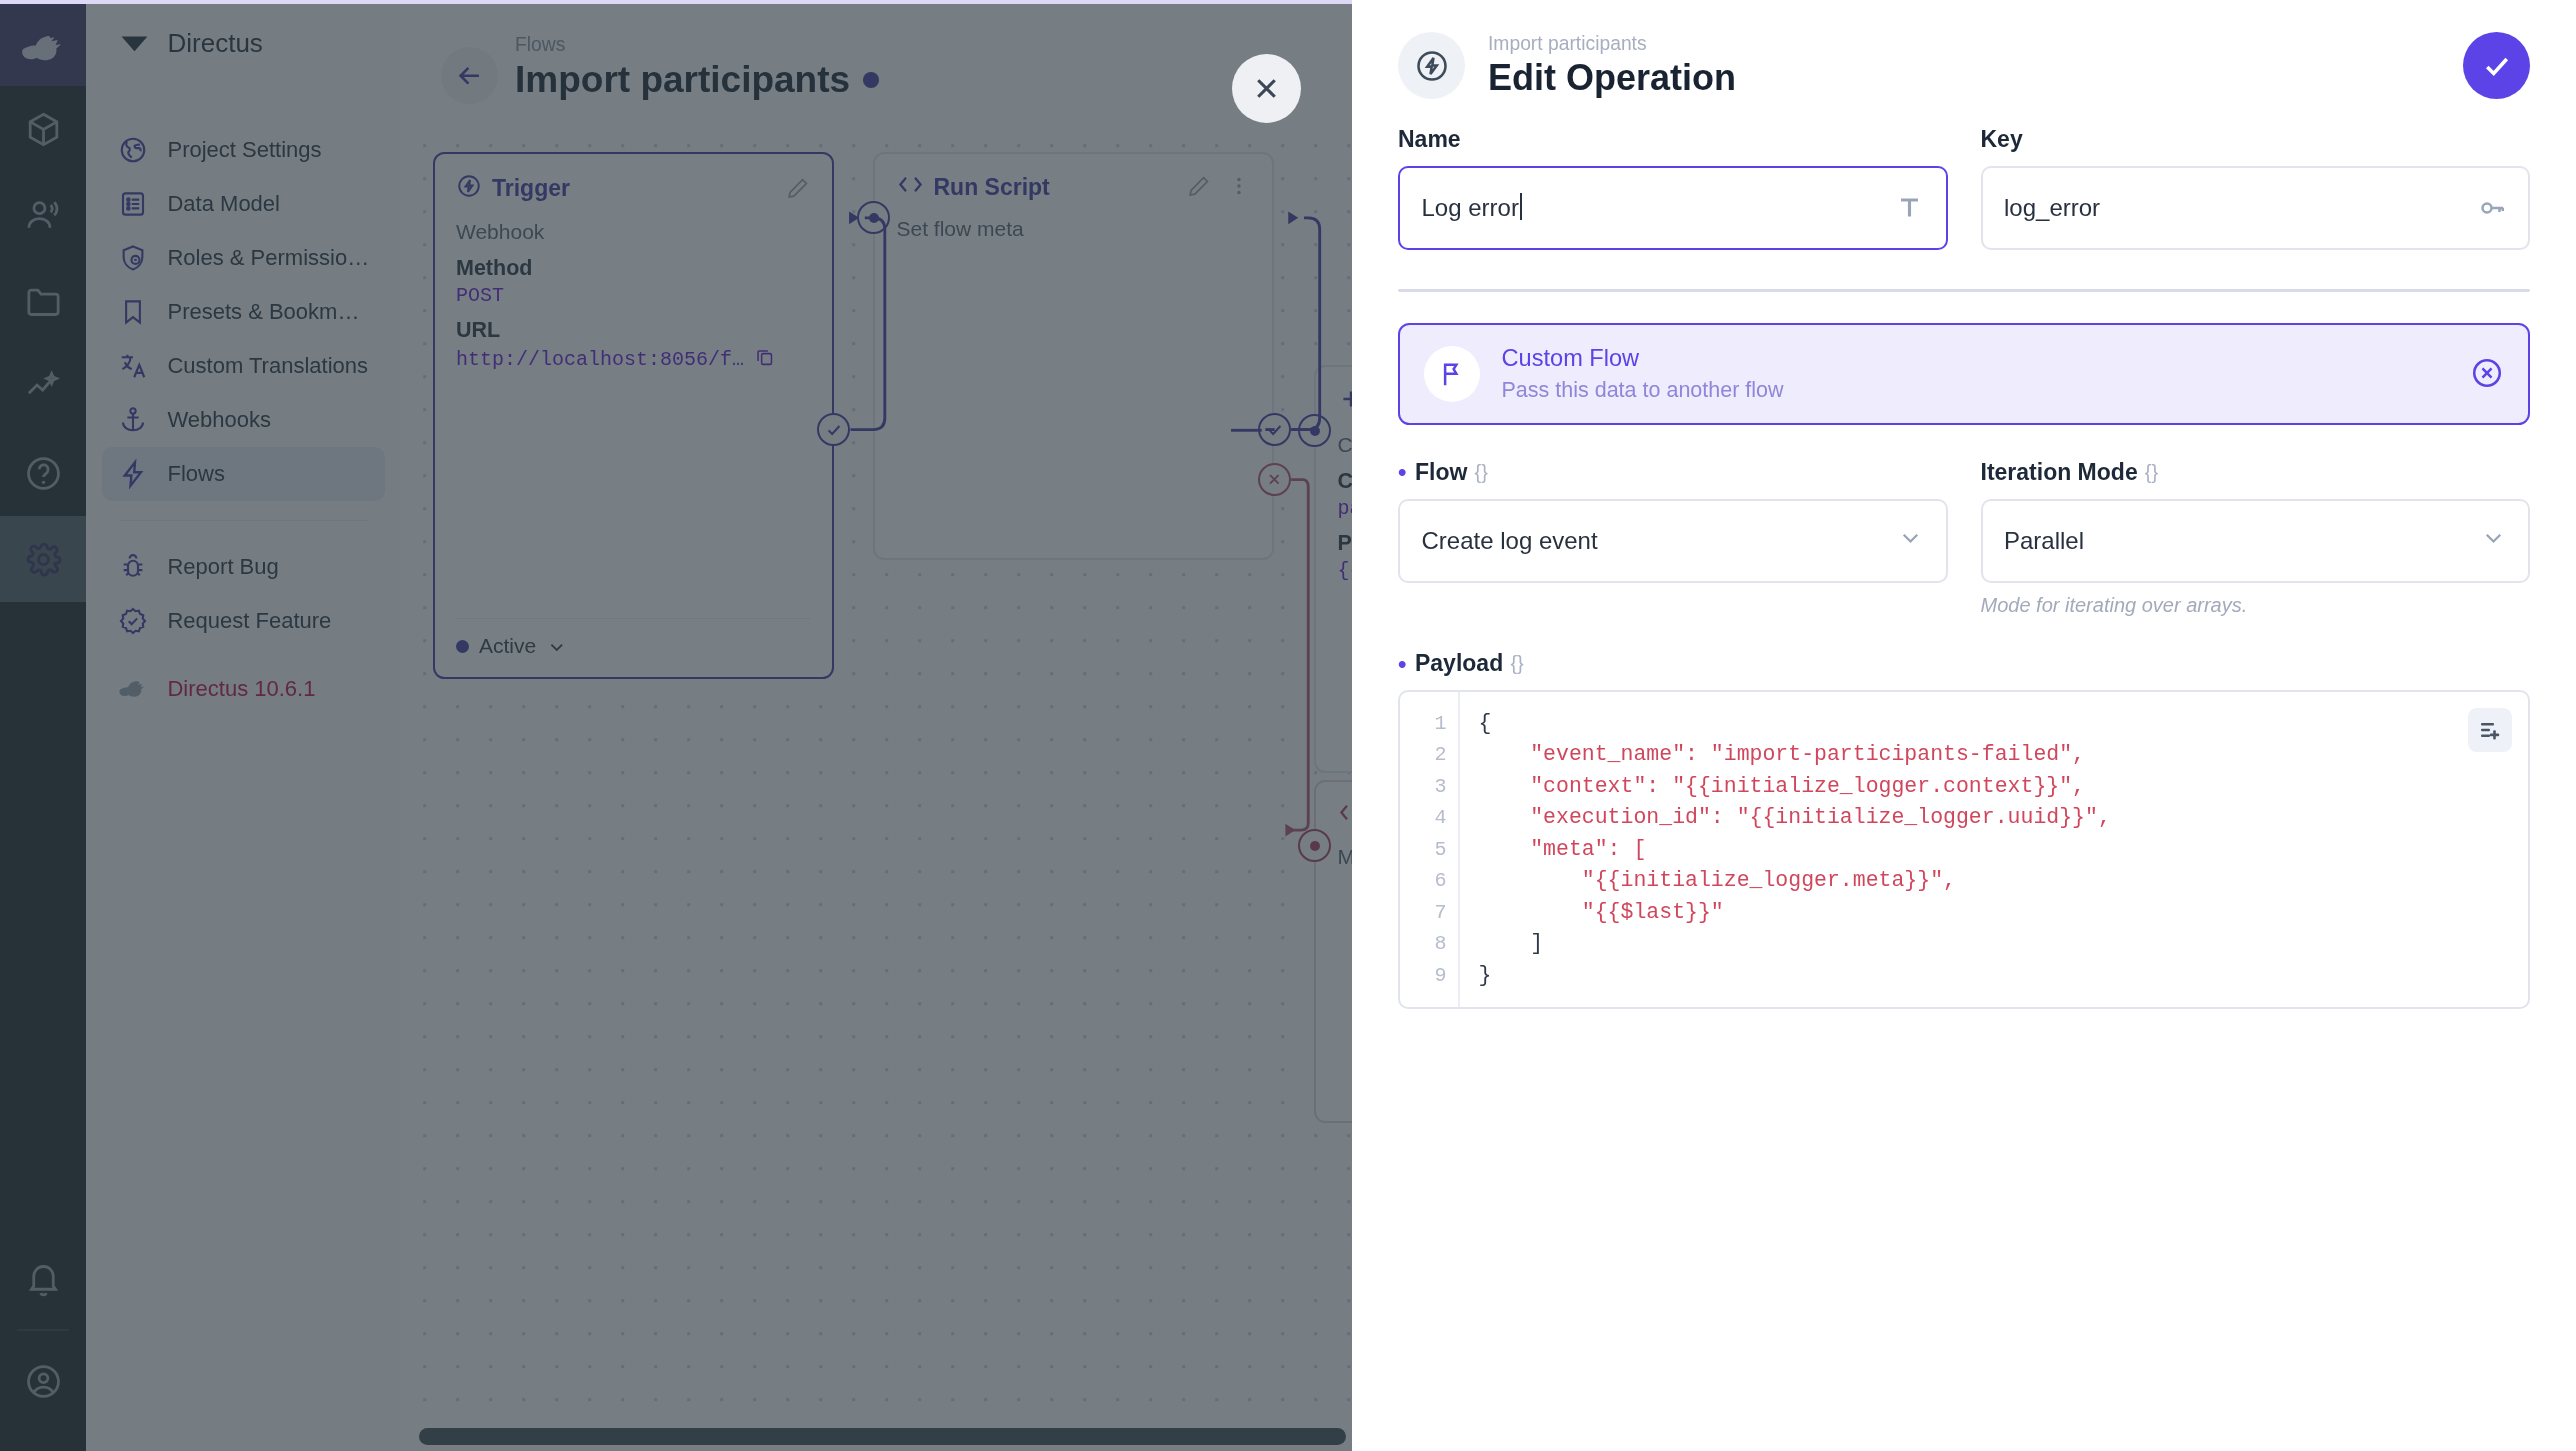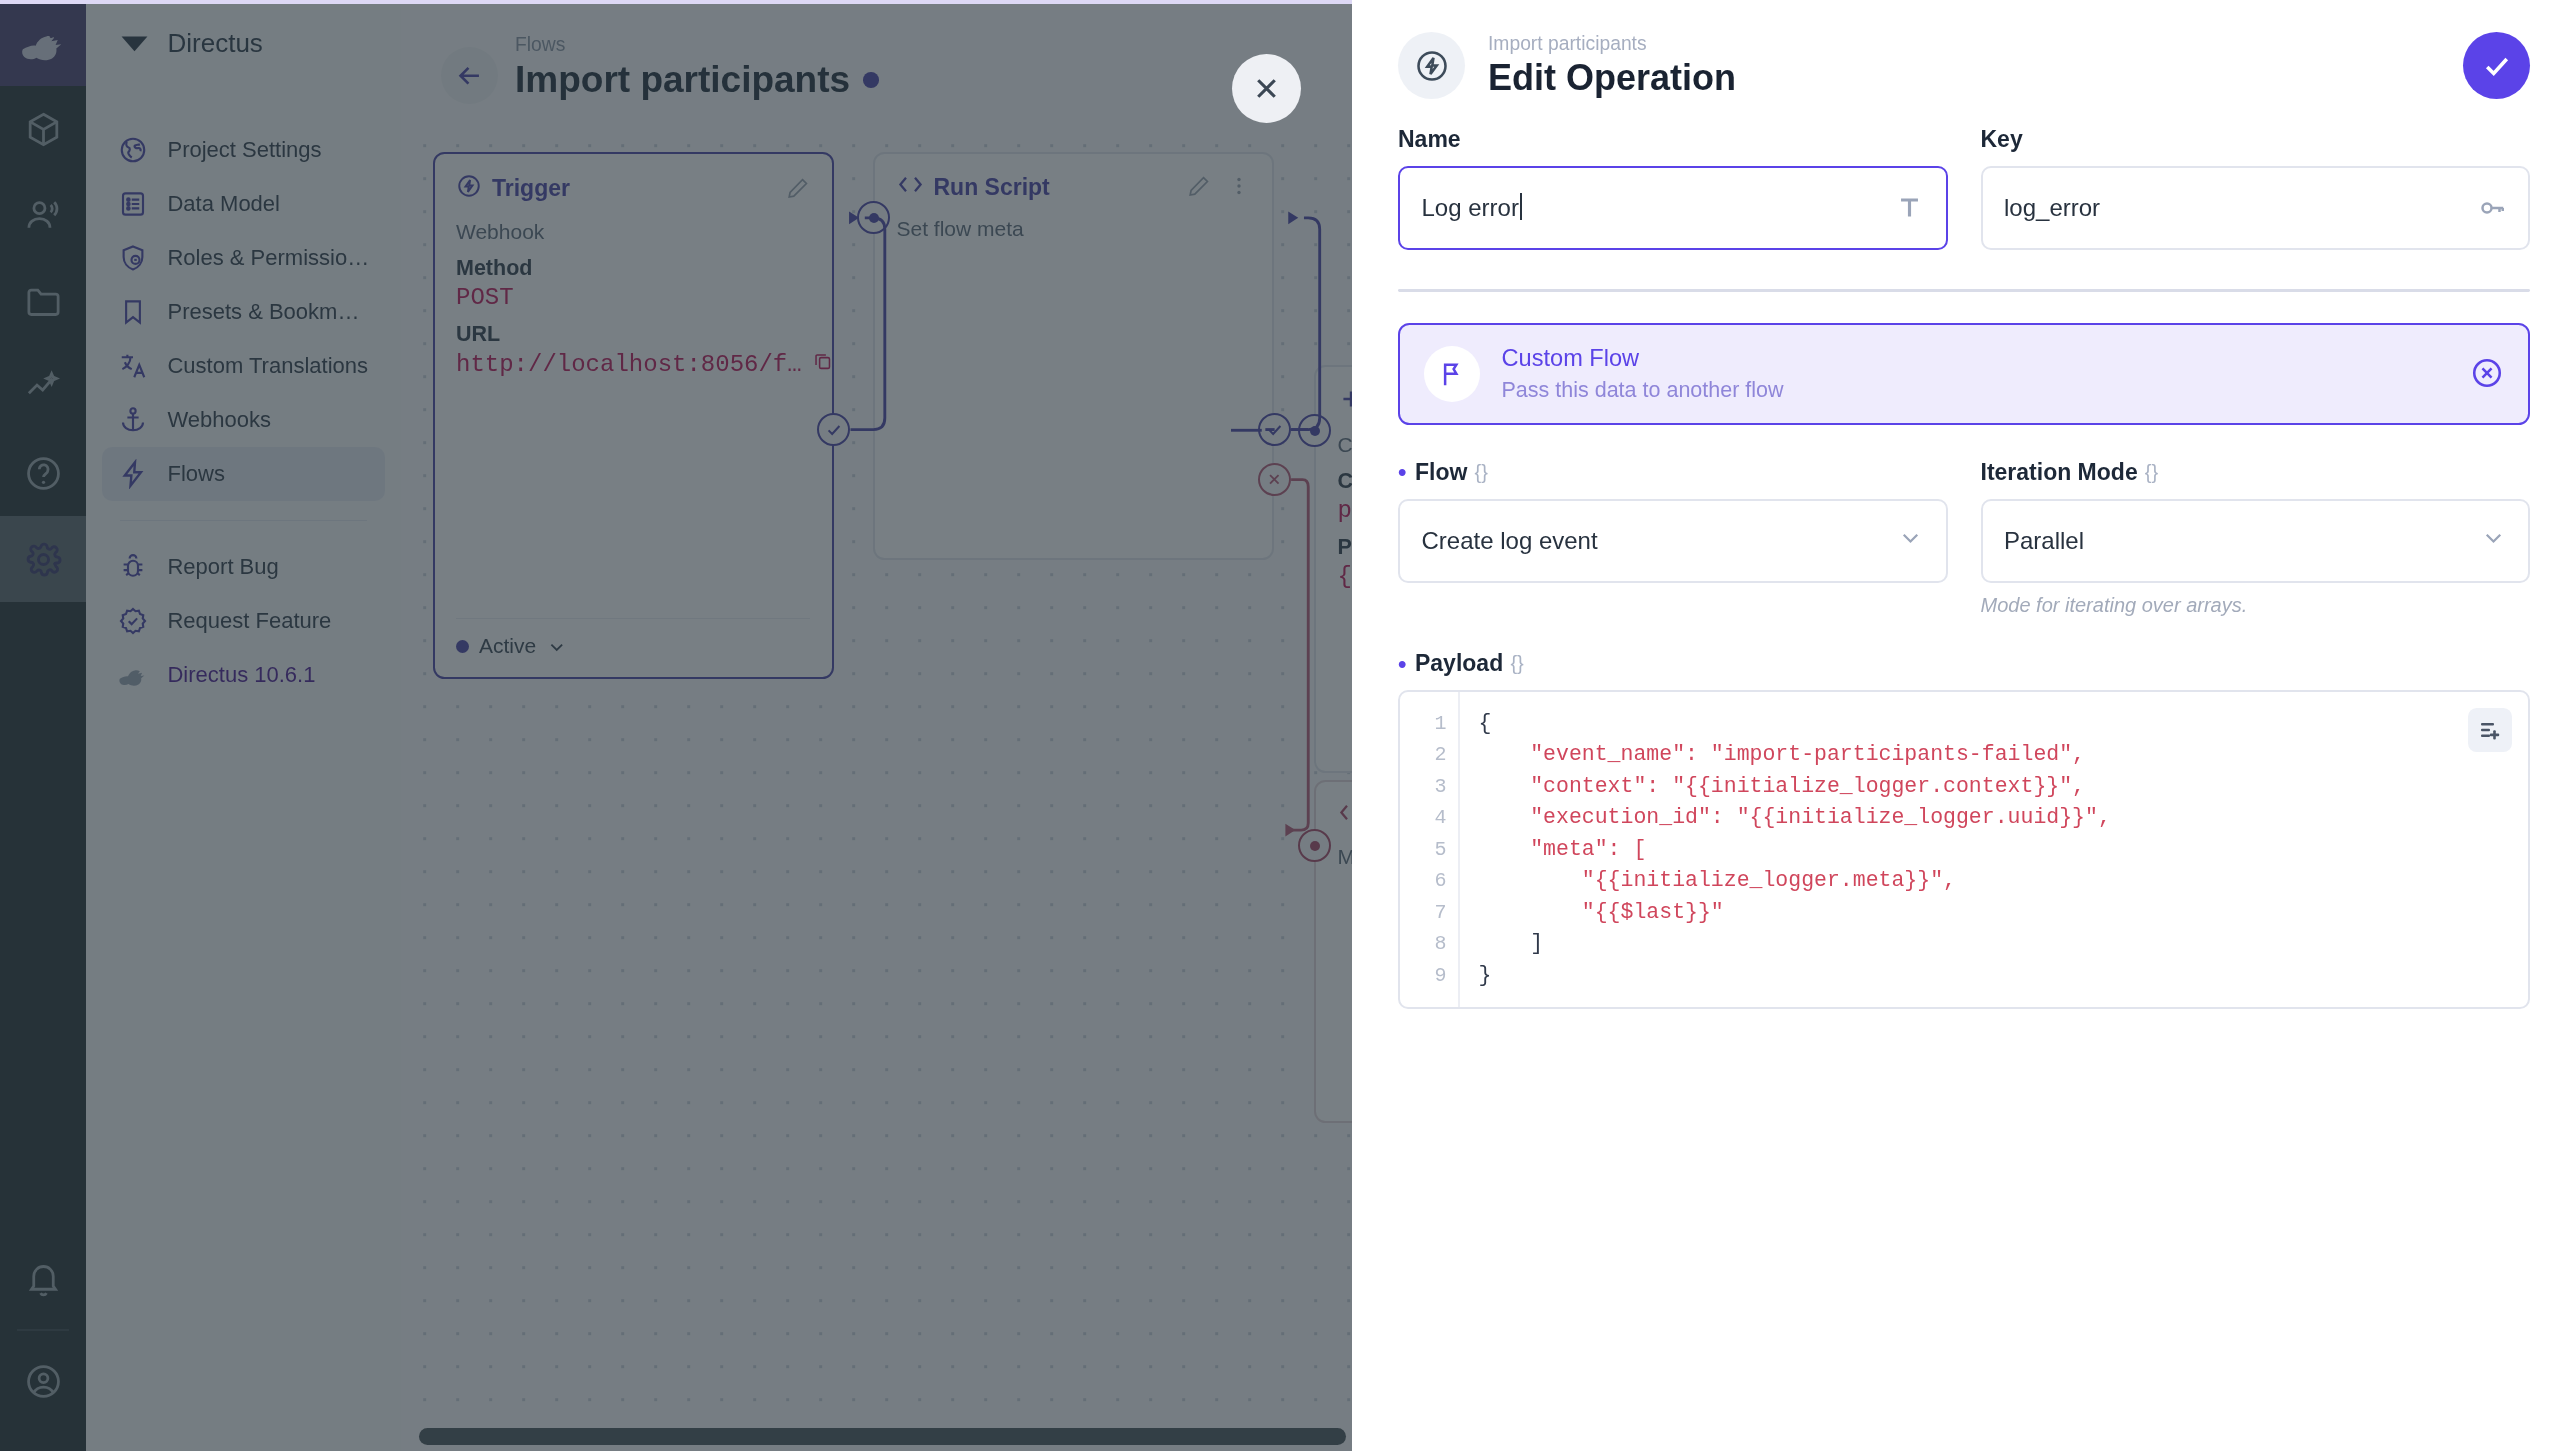--- a/index.html
+++ b/index.html
@@ -46,21 +46,21 @@
   .nav-list { padding: 37px 15.7px 0 15.7px; }
   .nav-item {
     display: flex; align-items: center; gap: 18.6px;
     height: 54px; border-radius: 10px; padding: 0 15.7px;
     color: #34414f; font-size: 22px;
   }
   .nav-item.active { background: #e3e8f2; }
   .nav-item .nv-ico { width: 31.5px; height: 31.5px; display:flex; align-items:center; justify-content:center; color:#4b44a8; flex: 0 0 31.5px; }
   .nav-item .nv-label { white-space: nowrap; overflow: hidden; text-overflow: ellipsis; }
   .nav-sep { height: 1.4px; background: #dfe4ee; margin: 18.6px 18.6px; }
-  .nav-item.muted { color: #4c1d95; }
+  .nav-item.muted { color: #be185d; align-items: flex-end; }
   .nav-item.muted .nv-ico { color: #97a3b4; }
 
   
   .editor {
     position: absolute; left: 401px; top: 0; right: 0; bottom: 0;
     background: #f7f8fb;
   }
   .editor-head { display: flex; align-items: flex-start; gap: 17px; padding: 34px 40px 0 40px; }
   .back-btn {
     width: 57px; height: 57px; border-radius: 50%;
@@ -82,21 +82,21 @@
     border: 2.1px solid #dfe3ec; border-radius: 11.4px;
     padding: 18.6px 21.5px;
   }
   .node.selected { border-color: #4b44a8; }
   .node-head { display: flex; align-items: center; justify-content: space-between; }
   .node-type { display: flex; align-items: center; gap: 10px; font-size: 23px; font-weight: 700; color: #4b44a8; }
   .node-type.err { color: #a8486b; }
   .node-actions { display: flex; gap: 15.7px; color: #9aa4b2; }
   .node-sub { font-size: 21px; color: #5d6b7c; margin-top: 15.7px; }
   .node-k { font-size: 21.5px; color: #33404f; font-weight: 700; margin-top: 11.4px; }
-  .node-v { font-size: 24px; color: #be185d; margin-top: 2.9px; font-family: "Liberation Mono", monospace; }
+  .node-v { font-size: 20px; color: #6d28d9; margin-top: 2.9px; font-family: "Liberation Mono", monospace; }
   .node-v.mono-row { display:flex; align-items:center; gap: 10px;}
   .node-foot { border-top: 1.4px solid #e6eaf1; margin-top: 18.6px; padding-top: 15.7px; display: flex; align-items: center; gap: 10px; font-size: 21px; color: #3b4857;}
   .status-dot { width: 13px; height: 13px; border-radius: 50%; background: #4b44a8; }
 
   .port {
     position: absolute; width: 33px; height: 33px; border-radius: 50%;
     border: 2.1px solid #4b44a8; background: #f7f8fb;
     display: flex; align-items: center; justify-content: center;
   }
   .port.err { border-color: #a8486b; }

